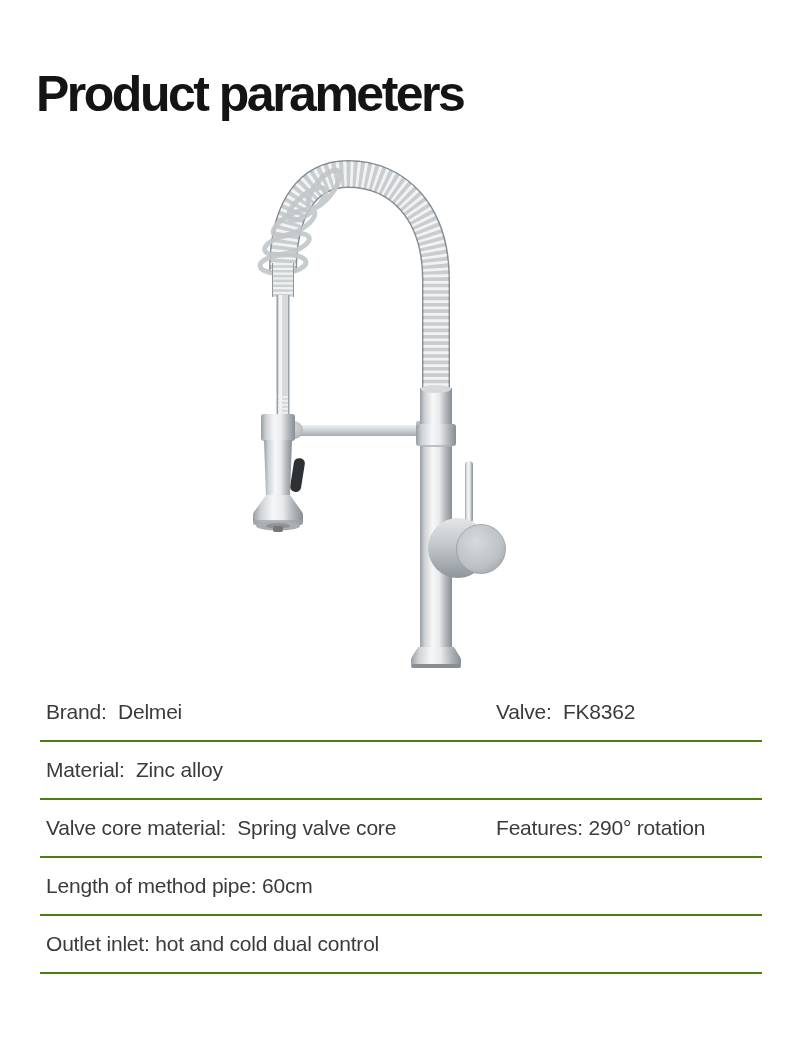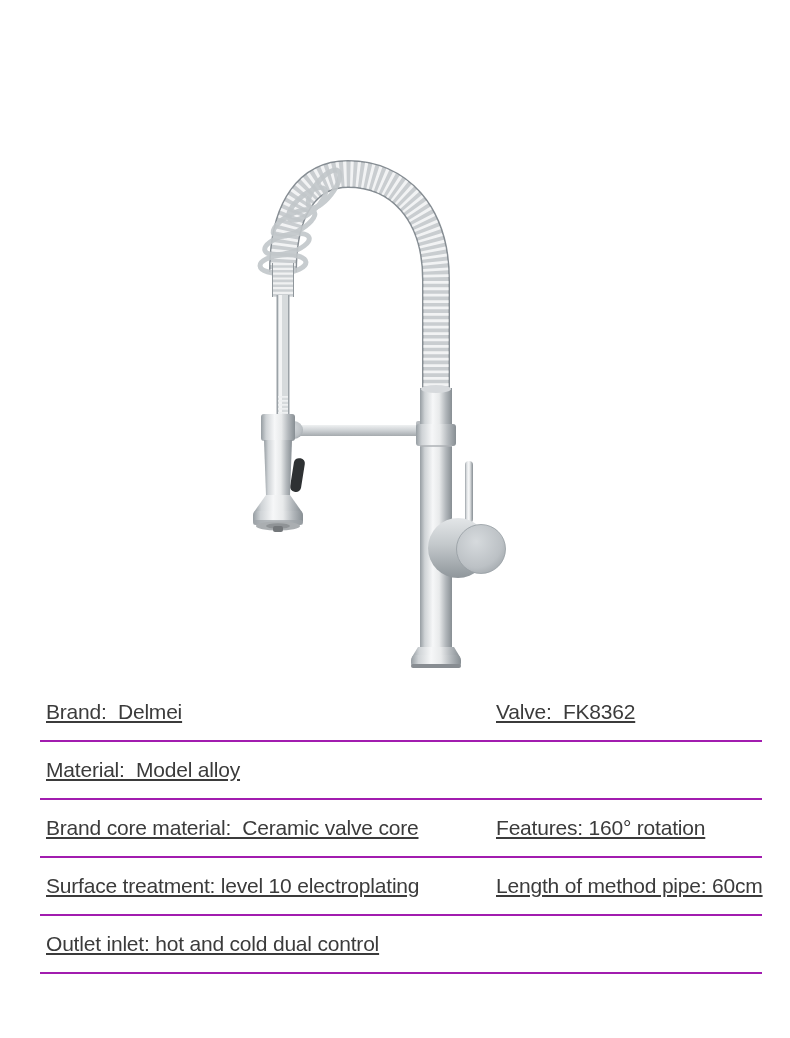--- a/index.html
+++ b/index.html
@@ -3,28 +3,29 @@
 <meta charset="utf-8">
 <style>
   html,body{margin:0;padding:0;background:#ffffff;}
   .page{position:relative;width:790px;height:1038px;background:#ffffff;overflow:hidden;
         font-family:"Liberation Sans",sans-serif;}
   .title{position:absolute;left:36px;top:64px;margin:0;font-size:50px;font-weight:700;
          letter-spacing:-2.5px;color:#141414;line-height:1.2;}
   .product-image{position:absolute;left:230px;top:160px;width:330px;height:520px;}
   .spec-table{position:absolute;left:40px;top:684px;width:722px;font-size:21px;color:#3b3b3b;}
   .spec-row{display:grid;grid-template-columns:450px 1fr;align-items:center;height:58px;
-            border-bottom:2px solid #a21caf;padding-left:6px;box-sizing:border-box;text-decoration:underline;}
+            border-bottom:2px solid #4d7c0f;padding-left:6px;box-sizing:border-box;}
   .cell{white-space:pre;letter-spacing:-0.2px;}
 </style>
 </head>
 <body>
 
 <div class="page">
 
+  <h1 class="title">Product parameters</h1>
 
   <div class="product-image">
     <svg width="330" height="520" viewBox="0 0 330 520">
       <defs>
         <linearGradient id="chromeH" x1="0" y1="0" x2="1" y2="0">
           <stop offset="0" stop-color="#969da2"></stop>
           <stop offset="0.15" stop-color="#cfd3d6"></stop>
           <stop offset="0.40" stop-color="#f6f7f8"></stop>
           <stop offset="0.60" stop-color="#e8eaeb"></stop>
           <stop offset="0.80" stop-color="#b3b8bc"></stop>
@@ -110,28 +111,27 @@
       </g>
     </svg>
   </div>
 
   <div class="spec-table">
       <div class="spec-row">
         <div class="cell">Brand:  Delmei</div>
         <div class="cell">Valve:  FK8362</div>
       </div>
       <div class="spec-row">
-        <div class="cell">Material:  Model alloy</div>
+        <div class="cell">Material:  Zinc alloy</div>
       </div>
       <div class="spec-row">
-        <div class="cell">Brand core material:  Ceramic valve core</div>
-        <div class="cell">Features: 160° rotation</div>
+        <div class="cell">Valve core material:  Spring valve core</div>
+        <div class="cell">Features: 290° rotation</div>
       </div>
       <div class="spec-row">
-        <div class="cell">Surface treatment: level 10 electroplating</div>
         <div class="cell">Length of method pipe: 60cm</div>
       </div>
       <div class="spec-row">
         <div class="cell">Outlet inlet: hot and cold dual control</div>
         <div class="cell"></div>
       </div>
     </div>
 
 </div>
 

